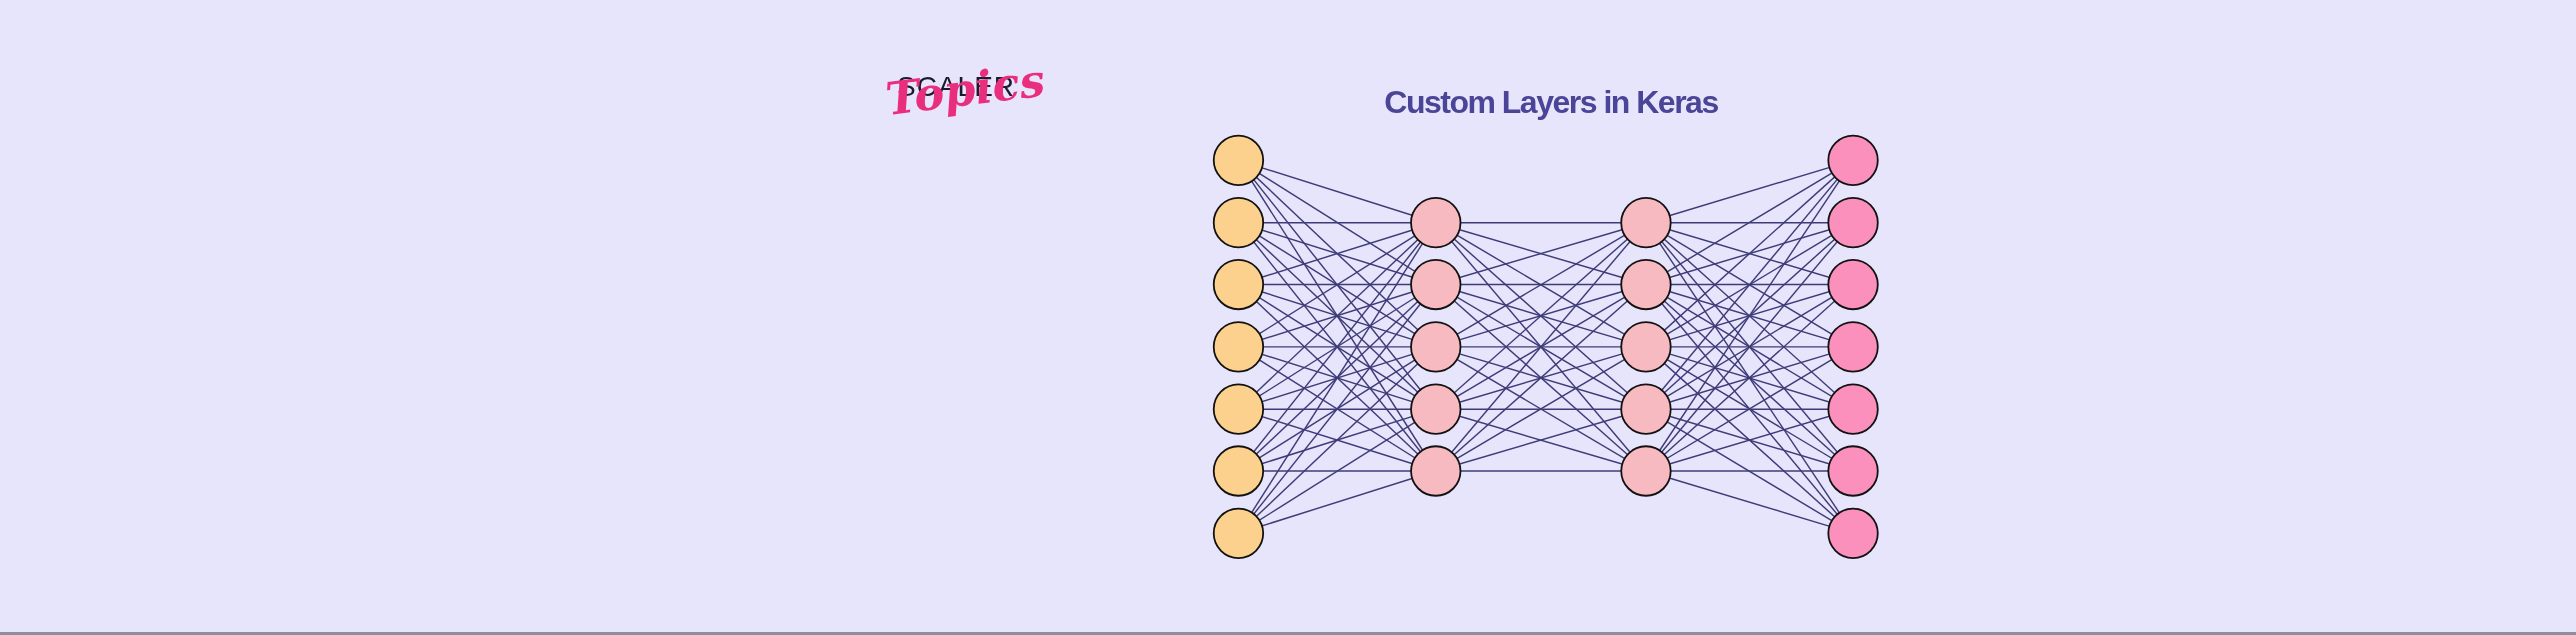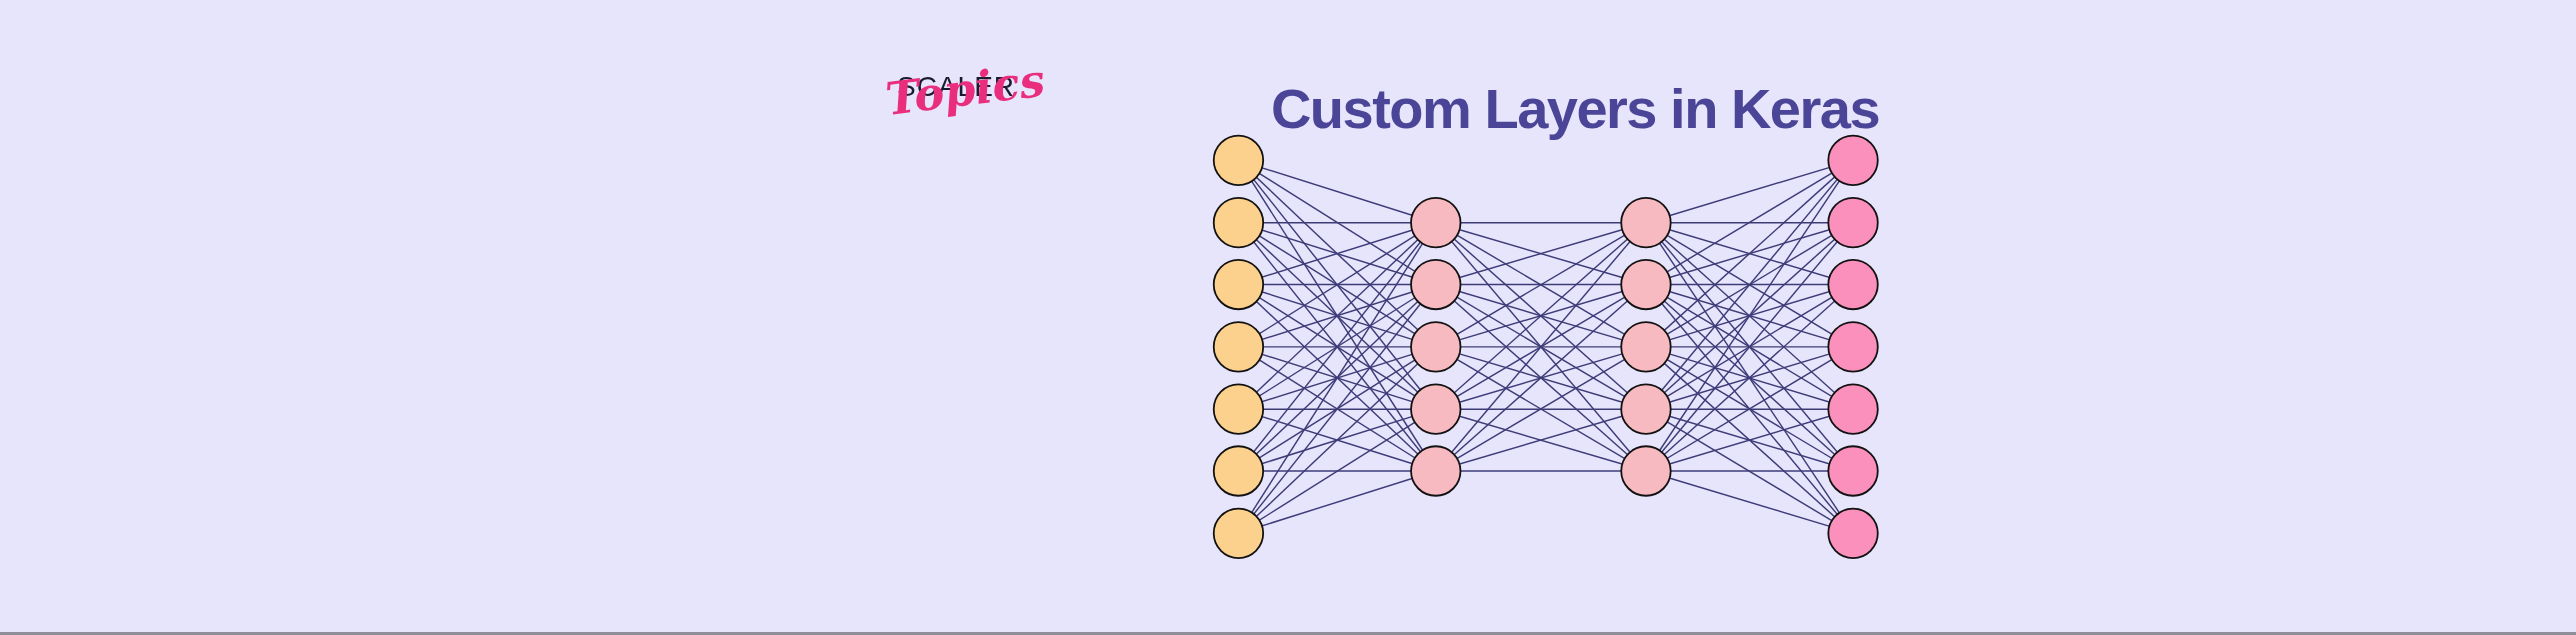--- a/index.html
+++ b/index.html
@@ -42,28 +42,27 @@
     font-weight: bold;
     font-size: 45px;
     line-height: 1;
     white-space: nowrap;
     transform: rotate(-7deg);
     transform-origin: left center;
   }
   .page-title {
     position: absolute;
     left: 1551px;
-    top: 86px;
+    top: 80px;
     transform: translateX(-50%);
     font-weight: bold;
-    font-size: 56px;
+    font-size: 32px;
     line-height: 45px;
     letter-spacing: -1.5px;
     white-space: nowrap;
-    margin-left: 24px;
   }
   .bottom-rule {
     position: absolute;
     left: 0;
     bottom: 0;
     width: 3091px;
     height: 3.6px;
   }
 </style>
 </head>

